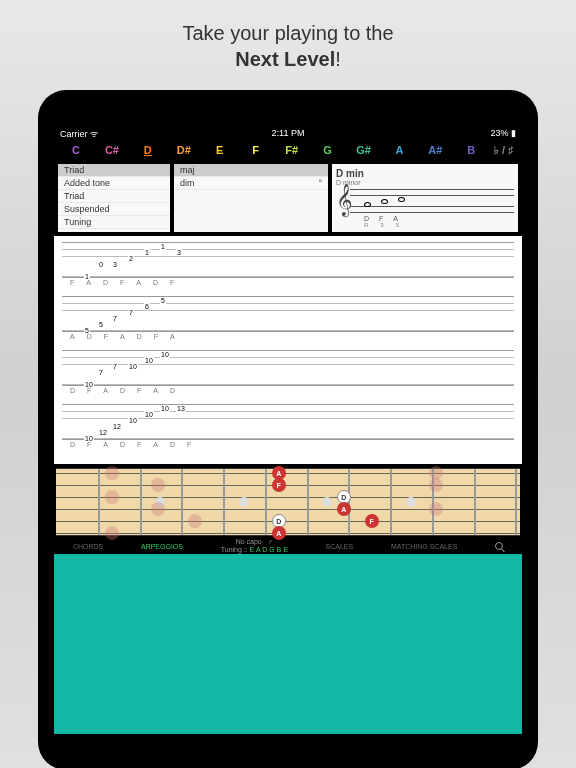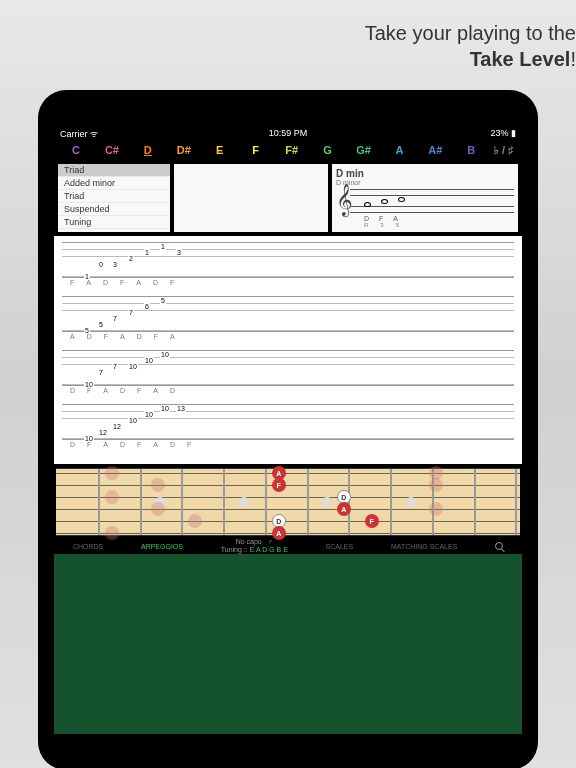--- a/index.html
+++ b/index.html
@@ -4,40 +4,40 @@
 <style>
 * { margin: 0; padding: 0; box-sizing: border-box; }
 body {
   width: 576px; height: 768px;
   background: linear-gradient(180deg, #e8e8e8 0%, #d0d0d0 50%, #e0e0e0 100%);
   font-family: -apple-system, Helvetica, Arial, sans-serif;
   position: relative;
   overflow: hidden;
 }
 .promo-text {
-  text-align: right;
+  text-align: center;
   font-size: 20px;
   color: #333;
   padding-top: 20px;
   line-height: 1.3;
 }
 .promo-text strong { font-weight: 700; }
 .tablet {
   position: absolute;
   top: 90px;
   left: 50%;
   transform: translateX(-50%);
   width: 500px;
   height: 680px;
   background: #000;
   border-radius: 28px;
   padding: 36px 16px;
 }
 .screen {
-  background: #14532d;
+  background: #14b8a6;
   width: 100%;
   height: 100%;
   overflow: hidden;
 }
 .statusbar {
   background: #000;
   color: #fff;
   font-size: 9px;
   height: 14px;
   display: flex;
@@ -135,29 +135,29 @@
 .bottombar .tuning { color: #999; text-align: center; line-height: 1.1; }
 .bottombar .tuning .tn { color: #3c6; }
 .icon-search { display: inline-block; width: 8px; height: 8px; border: 1px solid #999; border-radius: 50%; position: relative; }
 .icon-search::after { content: ''; position: absolute; width: 4px; height: 1px; background: #999; bottom: -2px; right: -3px; transform: rotate(45deg); }
 </style>
 </head>
 <body>
 
 <div class="promo-text">
   <span>Take your playing to the</span><br>
-  <strong>Take Level</strong><span>!</span>
+  <strong>Next Level</strong><span>!</span>
 </div>
 
 <div class="tablet">
   <div class="screen">
 
     <div class="statusbar">
       <span><span>Carrier</span> ᯤ</span>
-      <span class="center">10:59 PM</span>
+      <span class="center">2:11 PM</span>
       <span><span>23%</span> ▮</span>
     </div>
 
     <div class="notebar" id="notebar">
         <span class="note" style="color: rgb(164, 95, 214);">C</span>
         <span class="note" style="color: rgb(212, 95, 160);">C#</span>
         <span class="note" style="color: rgb(255, 122, 26); text-decoration: underline; font-weight: 700;">D</span>
         <span class="note" style="color: rgb(255, 153, 51);">D#</span>
         <span class="note" style="color: rgb(255, 204, 51);">E</span>
         <span class="note" style="color: rgb(255, 232, 74);">F</span>
@@ -166,26 +166,34 @@
         <span class="note" style="color: rgb(64, 192, 144);">G#</span>
         <span class="note" style="color: rgb(64, 160, 208);">A</span>
         <span class="note" style="color: rgb(80, 128, 208);">A#</span>
         <span class="note" style="color: rgb(112, 96, 192);">B</span>
         <span class="note">♭ / ♯</span>
       </div>
 
     <div class="panels">
       <div class="panel cat" id="catpanel">
           <div class="row hdr">Triad</div>
-          <div class="row">Added minor</div>
+          <div class="row">Added tone</div>
           <div class="row">Triad</div>
           <div class="row">Suspended</div>
           <div class="row">Tuning</div>
         </div>
       <div class="panel qual" id="qualpanel">
+          <div class="row hdr">
+            <span>maj</span>
+            <span></span>
+          </div>
+          <div class="row">
+            <span>dim</span>
+            <span>°</span>
+          </div>
         </div>
       <div class="panel staff">
         <div class="staff-content">
           <div class="staff-title">D min</div>
           <div class="staff-sub">D minor</div>
           <div class="staff-lines">
             <span class="clef">𝄞</span>
             <div class="staff-notes">
               <div class="wholenote"></div>
               <div class="wholenote" style="margin-top:-3px"></div>

